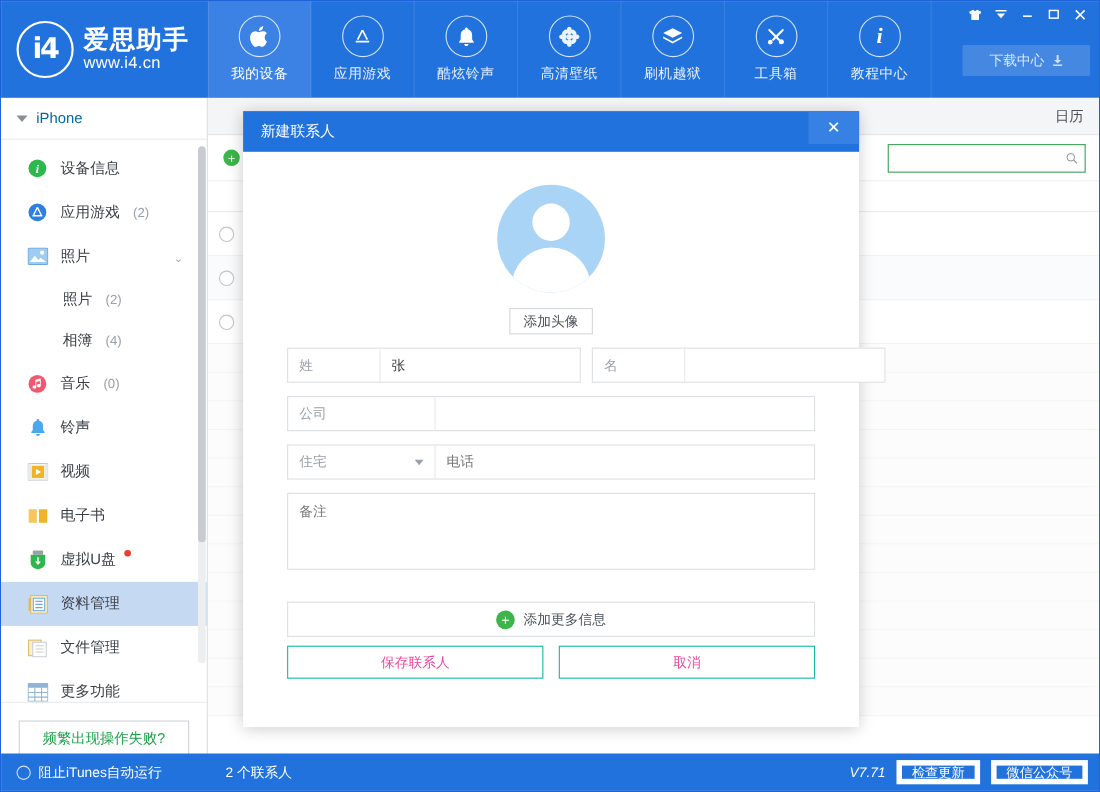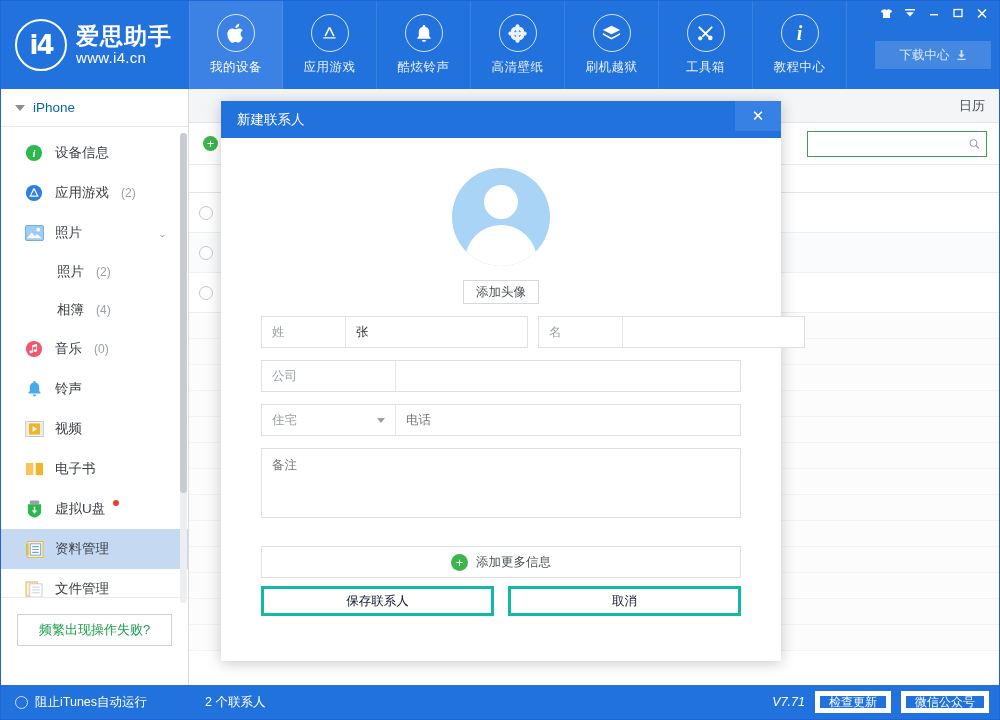--- a/index.html
+++ b/index.html
@@ -133,21 +133,21 @@
     position: absolute; right: 22px; top: 50%;
     transform: translateY(-50%) rotate(180deg);
     font-size: 10px; color: #a3a8af;
   }
   .reddot {
     width: 6px; height: 6px; border-radius: 50%;
     background: #f03b30; position: relative; top: -6px; left: -2px;
   }
 
   .help-wrap {
-    position: absolute; left: 0; right: 0; top: 508px;
+    position: absolute; left: 0; right: 0; top: 549px;
     border-top: 1px solid #e8eaed;
     padding: 16px 16px 0 16px;
   }
   .helpbtn {
     height: 32px; border: 1px solid #cfd3d8; background: #fff;
     display: flex; align-items: center; justify-content: center;
     color: #1ba049; font-size: 13px; cursor: pointer;
   }
 
   .sb-scroll {
@@ -354,23 +354,23 @@
   .morebtn {
     margin-top: 24px; height: 32px;
     border: 1px solid #dcdfe3; background: #fff;
     display: flex; align-items: center; justify-content: center;
     gap: 8px; font-size: 12.5px; color: #4a5058; cursor: pointer;
   }
   .plus-green.big { width: 17px; height: 17px; font-size: 13px; }
   .actions { display: flex; gap: 14px; margin-top: 8px; }
   .actbtn {
     flex: 1; height: 30px;
-    border: 3px solid #14b8a6; background: #fff;
-    display: flex; align-items: center; justify-content: center;
-    font-size: 12.5px; color: #0f172a; cursor: pointer;
+    border: 1px solid #14b8a6; background: #fff;
+    display: flex; align-items: center; justify-content: center;
+    font-size: 12.5px; color: #ec4899; cursor: pointer;
   }
 </style>
 </head>
 <body>
 
 <div id="app">
 
   <div class="topbar">
 
     <div class="brand">

